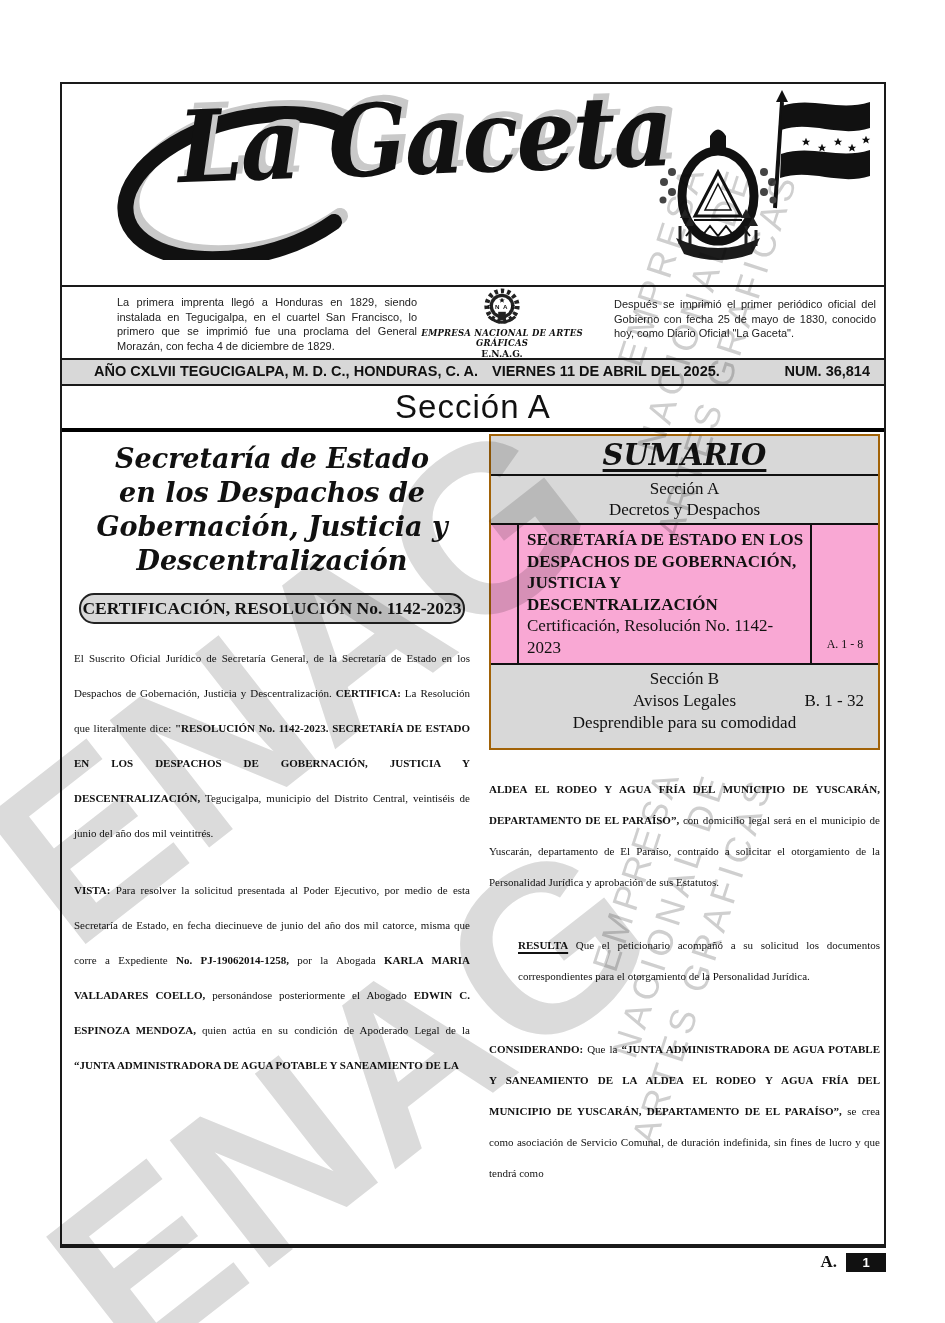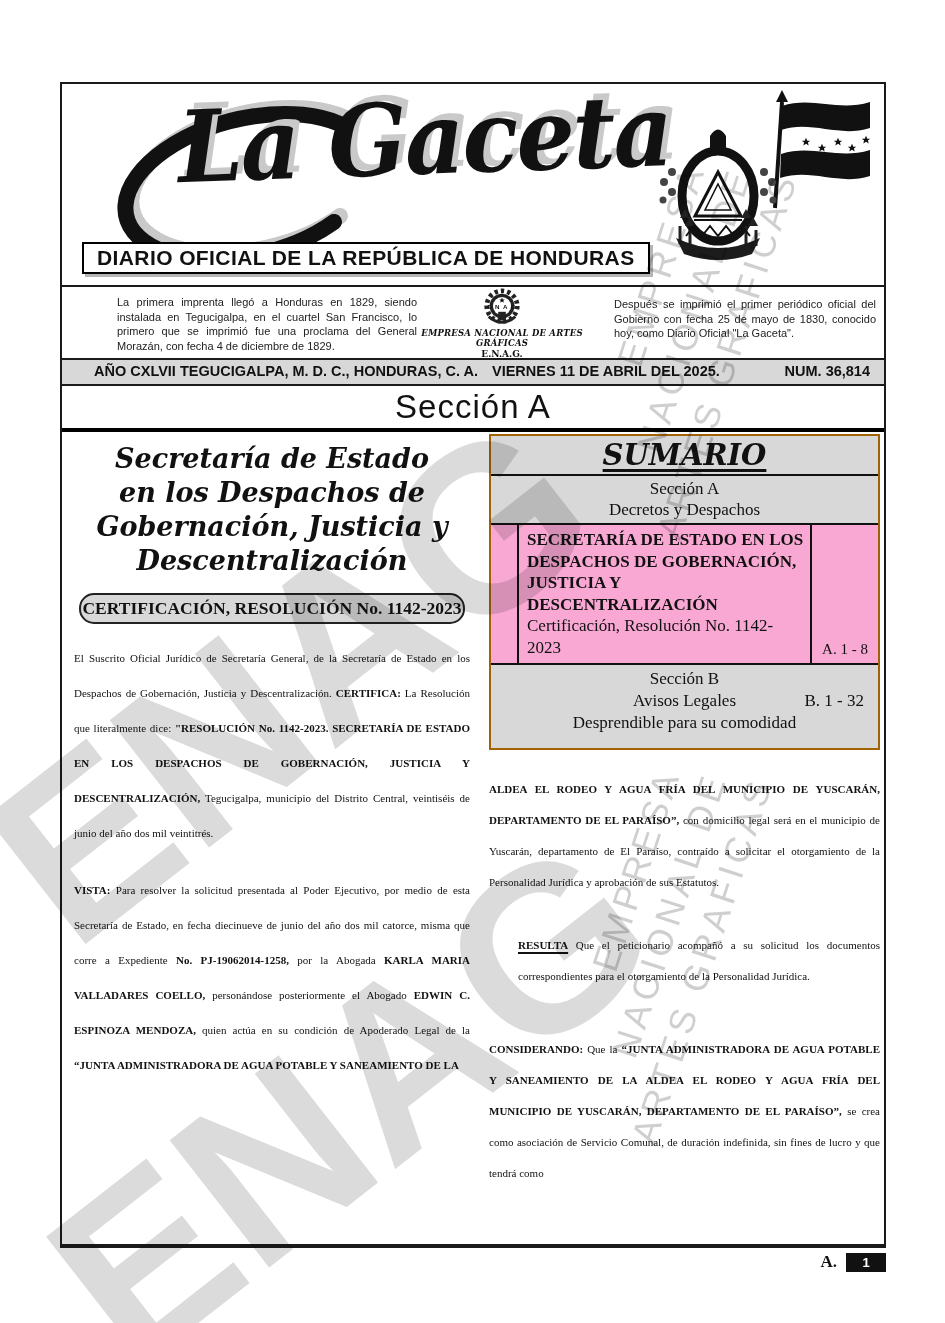--- a/index.html
+++ b/index.html
@@ -66,21 +66,21 @@
   .sumario{border:2px solid #a16207;background:#d8d8d8;}
   .sum-title{height:38px;border-bottom:2px solid #111;display:flex;align-items:center;justify-content:center;
              font-family:"DejaVu Serif",serif;font-style:italic;font-weight:bold;font-size:29px;}
   .sum-title span{text-decoration:underline;text-decoration-thickness:3px;text-underline-offset:4px;}
   .sum-secA{border-bottom:2px solid #111;text-align:center;font-size:17px;line-height:21px;padding:2px 0 3px;}
   .sum-entry{display:flex;background:#f9a8d4;border-bottom:2px solid #111;}
   .sum-gutter{width:26px;border-right:2px solid #111;}
   .sum-main{flex:1;padding:4px 6px 5px 8px;font-size:17px;line-height:21.5px;}
   .sum-main .bold-lines{font-weight:bold;}
   .sum-pages{width:66px;border-left:2px solid #111;display:flex;align-items:flex-end;justify-content:center;
-             font-size:15px;padding-bottom:5px;}
+             font-size:12px;padding-bottom:11px;}
   .sum-secB{position:relative;text-align:center;font-size:17px;line-height:22px;padding:3px 0 14px;}
   .sum-secB .bpages{position:absolute;right:14px;top:25px;}
 
   
   .footer{position:absolute;left:60px;top:1252px;width:826px;display:flex;justify-content:flex-end;
           align-items:center;gap:9px;}
   .footer .sec{font-weight:bold;font-size:17px;}
   .page-box{background:#111;color:#fff;width:40px;height:19px;display:flex;align-items:center;justify-content:center;
             font-family:"Liberation Sans",sans-serif;font-weight:bold;font-size:13px;}
 
@@ -177,21 +177,20 @@
             <line x1="60" y1="144" x2="60" y2="160"></line>
           <line x1="116" y1="140" x2="116" y2="158"></line>
             <line x1="126" y1="144" x2="126" y2="160"></line>
         </g>
         <path d="M50 132 l5 -9 5 9 z M55 140 l5 -9 5 9 z M111 132 l5 -9 5 9 z M118 140 l5 -9 5 9 z" fill="#222"></path>
 
         <path d="M46 152 Q88 172 130 152 L122 168 Q88 180 54 168 Z" fill="#1c1c1c"></path>
         <path d="M56 150 l8 -10 8 10 8 -10 8 10 8 -10 8 10 8 -10 8 10" stroke="#111" stroke-width="2" fill="none"></path>
       </svg>
 
-      <div class="tagline-box">DIARIO OFICIAL DE LA REPÚBLICA DE HONDURAS</div>
     </div>
 
     <div class="strip">
       <div class="note note-left">La primera imprenta llegó a Honduras en 1829, siendo instalada en Tegucigalpa, en el cuartel San Francisco, lo primero que se imprimió fue una proclama del General Morazán, con fecha 4 de diciembre de 1829.</div>
       <div class="enag">
         <svg width="46" height="40" viewBox="0 0 48 42">
           <circle cx="24" cy="19" r="16" fill="none" stroke="#222" stroke-width="5" stroke-dasharray="3.5 3.2"></circle>
           <circle cx="24" cy="19" r="13" fill="#222"></circle>
           <circle cx="24" cy="19" r="9.5" fill="#fff"></circle>
           <use href="#star" transform="translate(24,13) scale(0.7)"></use>

